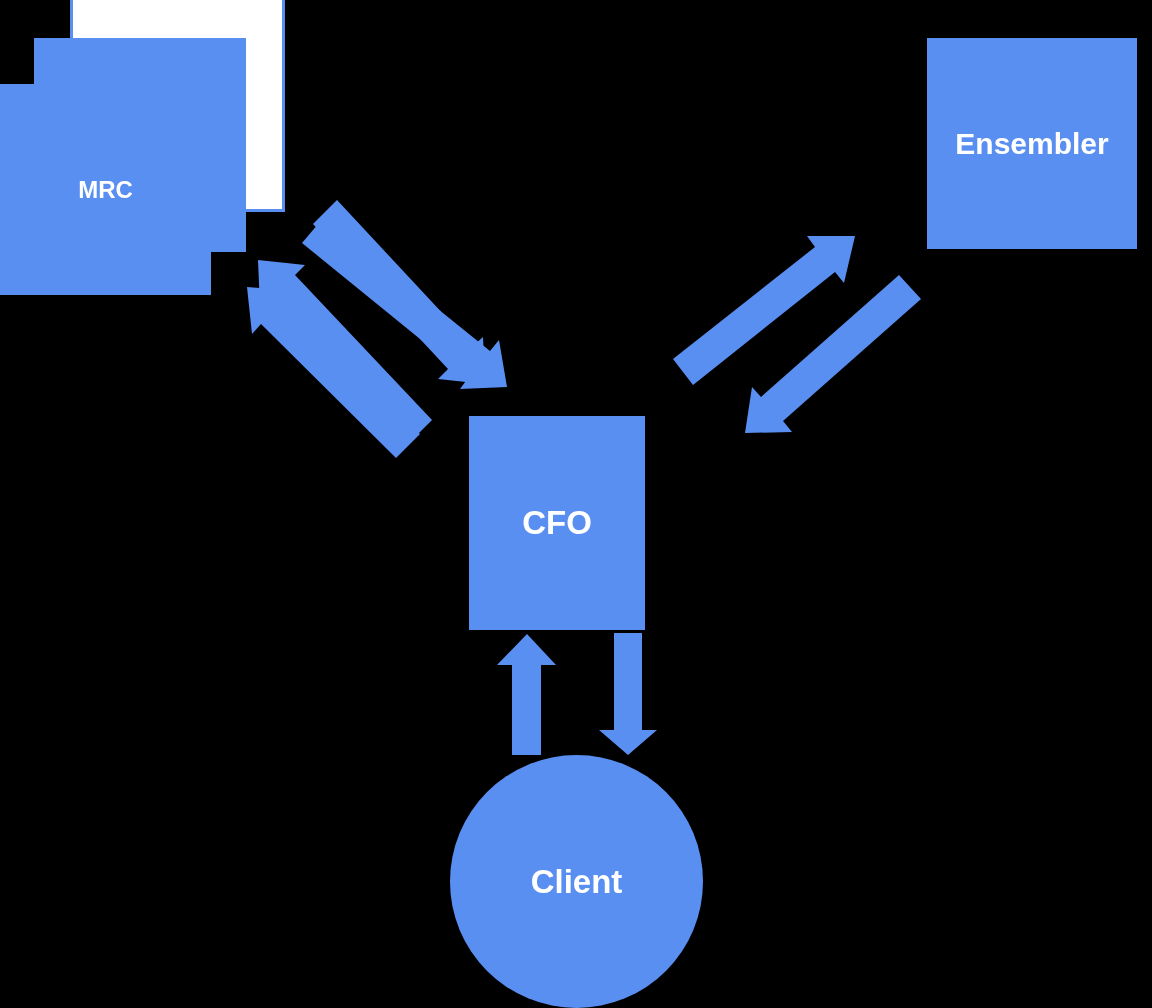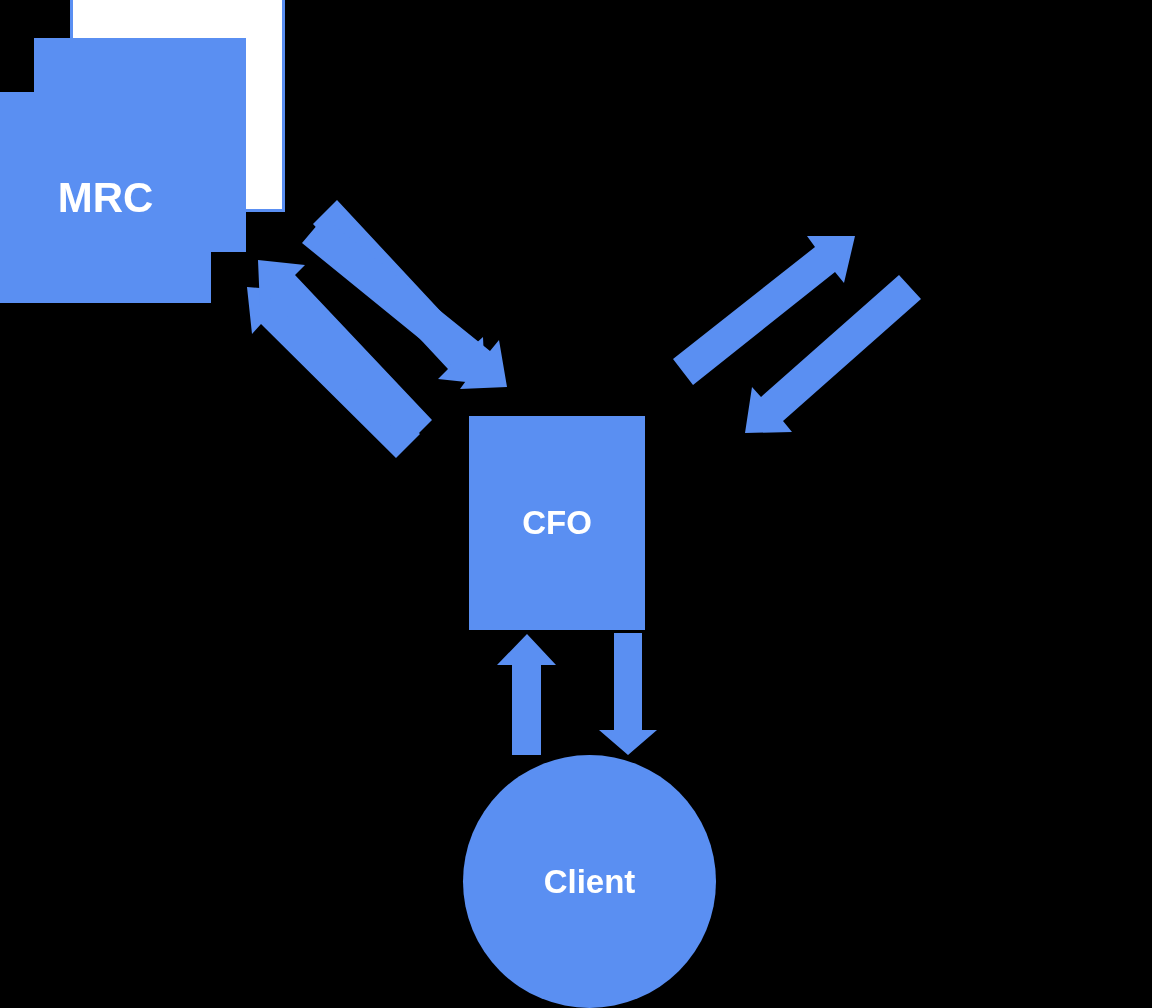--- a/index.html
+++ b/index.html
@@ -35,34 +35,34 @@
     background: #FFFFFF;
     border: 3px solid #5A8FF2;
     box-sizing: border-box;
   }
   .mrc-mid {
     left: 34px; top: 38px; width: 212px; height: 214px;
     position: absolute;
     background: #5A8FF2;
   }
   .mrc-front {
-    left: 0px; top: 92px; width: 211px; height: 211px;
-    font-size: 42px;
+    left: 0px; top: 84px; width: 211px; height: 211px;
+    font-size: 24px;
   }
 
   .ensembler {
     left: 927px; top: 38px; width: 210px; height: 211px;
     font-size: 30px;
   }
   .cfo {
     left: 469px; top: 416px; width: 176px; height: 214px;
     font-size: 33px;
   }
   .client {
-    left: 463px; top: 755px; width: 253px; height: 253px;
+    left: 450px; top: 755px; width: 253px; height: 253px;
     border-radius: 50%;
     font-size: 33px;
   }
 
   .arrow-layer {
     position: absolute;
     left: 0; top: 0;
     width: 1152px;
     height: 1008px;
   }
@@ -89,20 +89,23 @@
 
     <polygon class="arrow" points="614,633 614,730 599,730 628,755 657,730 642,730 642,633"></polygon>
   </svg>
 
   <div class="mrc-back"></div>
   <div class="mrc-mid"></div>
   <div class="node blue-fill mrc-front">
     <span>MRC</span>
   </div>
 
+  <div class="node blue-fill ensembler">
+    <span>Ensembler</span>
+  </div>
 
   <div class="node blue-fill cfo">
     <span>CFO</span>
   </div>
 
   <div class="node blue-fill client">
     <span>Client</span>
   </div>
 
 </div>

